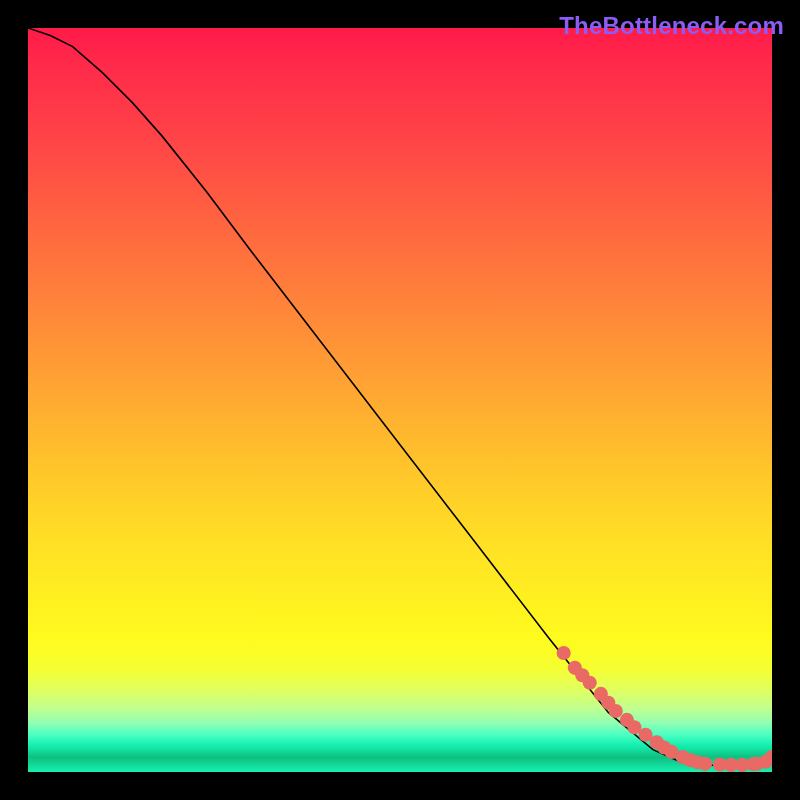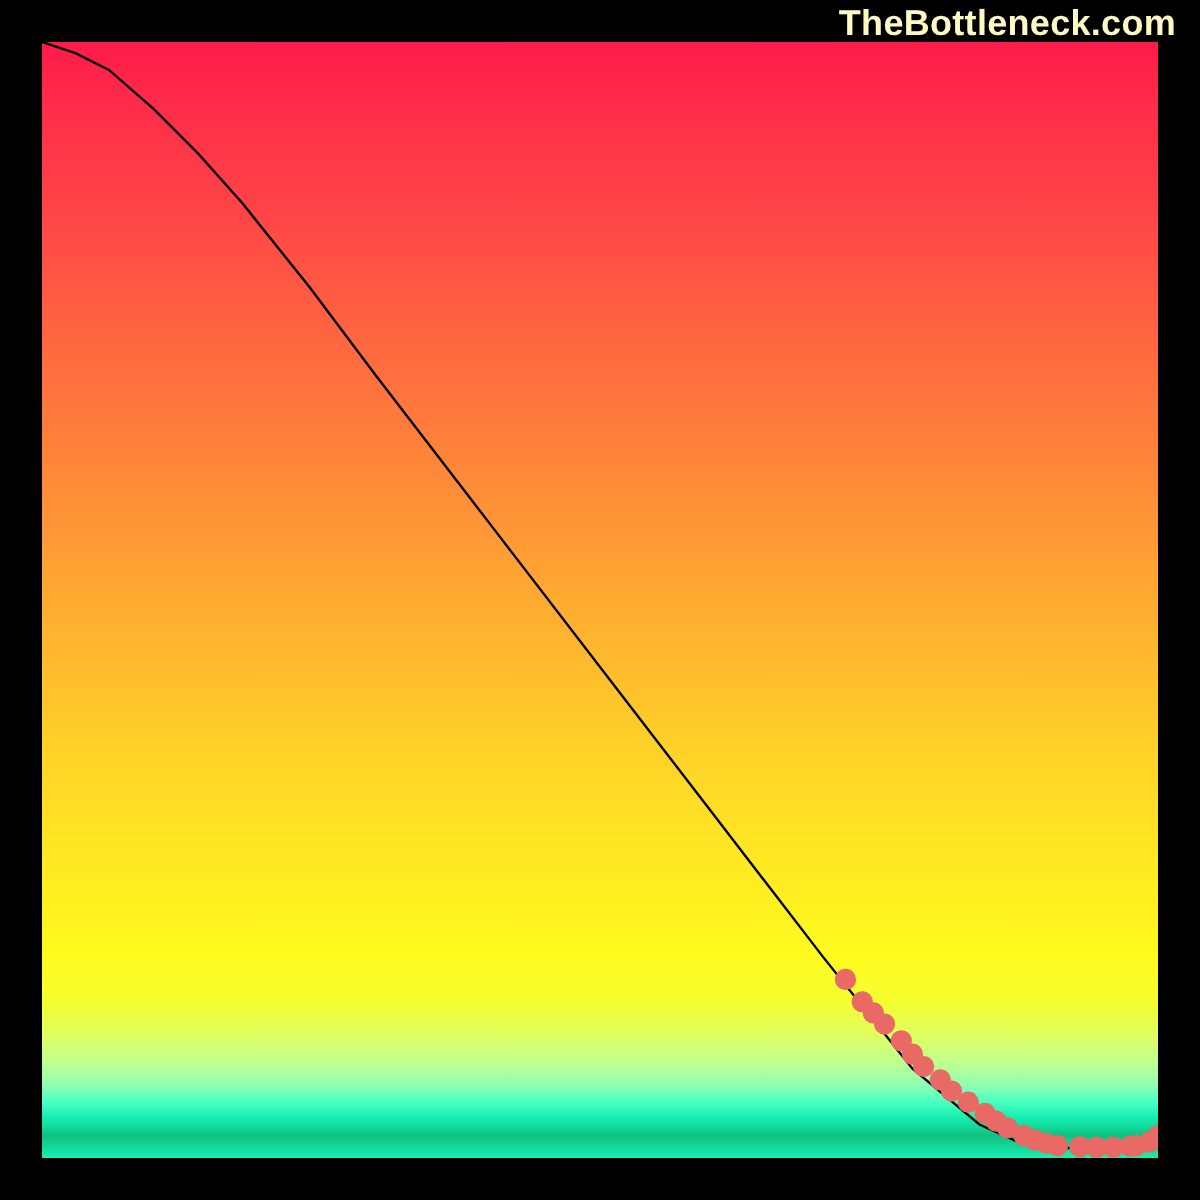--- a/index.html
+++ b/index.html
@@ -11,23 +11,23 @@
     overflow: hidden;
     font-family: Arial, Helvetica, sans-serif;
   }
   .wrap {
     position: relative;
     width: 800px;
     height: 800px;
   }
   .watermark {
     position: absolute;
-    top: 2px;
+    top: 12px;
     right: 16px;
-    color: #fef9c3;
+    color: #8b5cf6;
     font-size: 24px;
     font-weight: bold;
     letter-spacing: 0.2px;
     z-index: 10;
   }
   .plot {
     position: absolute;
     left: 28px;
     top: 28px;
     width: 744px;

